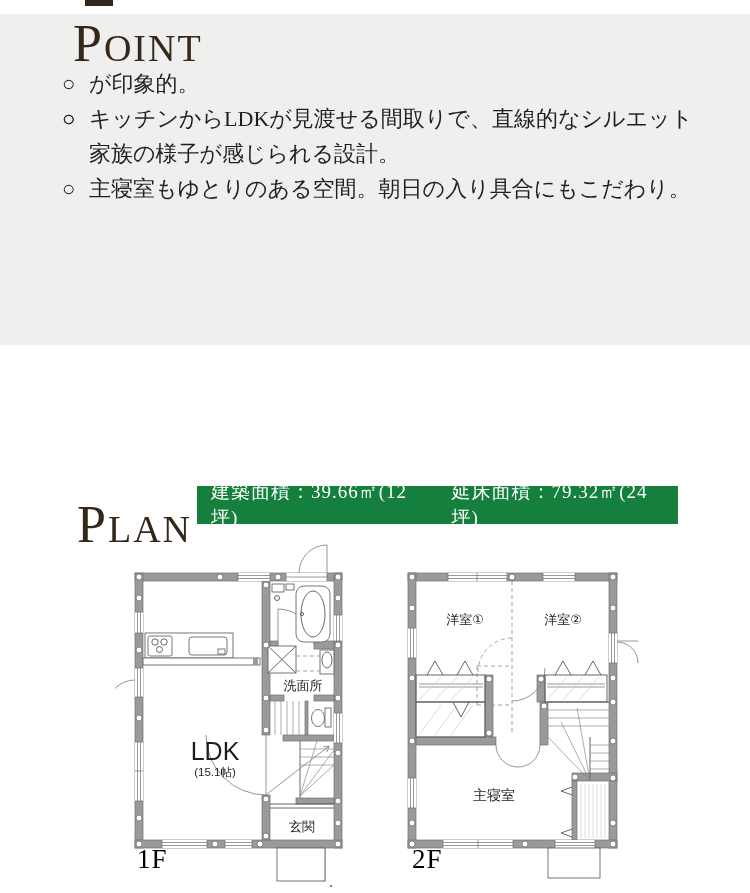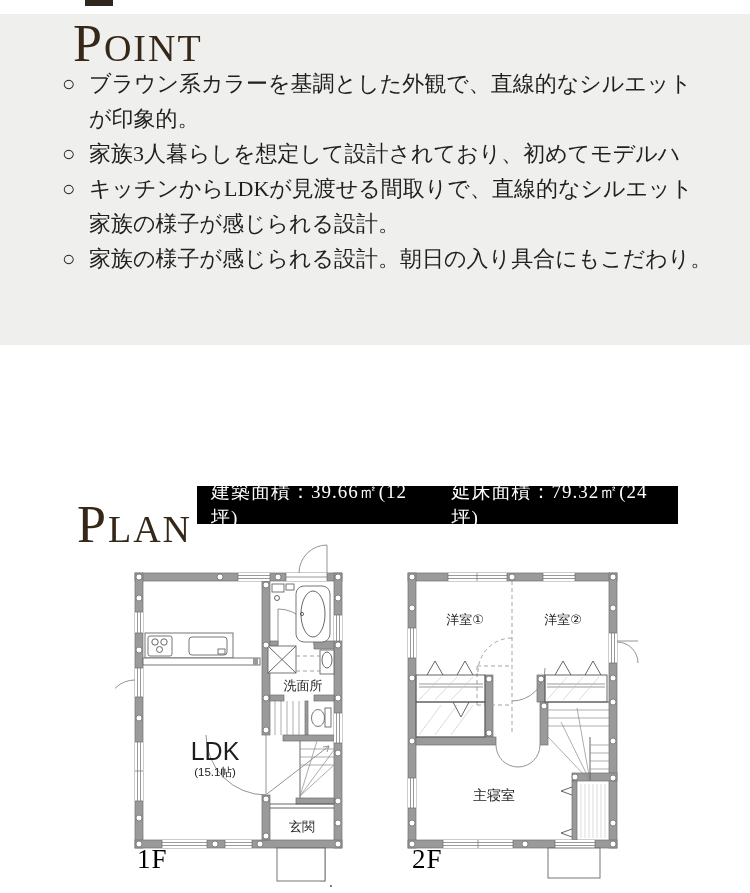--- a/index.html
+++ b/index.html
@@ -15,21 +15,21 @@
   .h-init{font-size:52px;}
   .h-rest{font-size:38px;}
   #point-heading{left:73px;top:18px;}
   #plan-heading{left:77px;top:488px;margin-top:11px;}
   
   .bullets{left:62px;top:66px;width:660px;color:#1f1f1f;font-size:22px;line-height:35px;}
   .bullet-item{position:relative;padding-left:27px;}
   .bullet-marker{position:absolute;left:0;top:0;}
   .bl{display:block;}
   
-  .banner{left:197px;top:486px;width:481px;height:38px;background:#000000;color:#ffffff;
+  .banner{left:197px;top:486px;width:481px;height:38px;background:#15803d;color:#ffffff;
           display:flex;align-items:center;justify-content:center;font-size:19px;letter-spacing:1px;}
   .banner span{margin:0 14px;}
   
   .floor-label{font-size:27px;color:#000000;letter-spacing:1px;}
   #floor1-label{left:137px;top:844px;}
   #floor2-label{left:412px;top:844px;}
   
   svg{position:absolute;}
   #plan1{left:115px;top:538px;}
   #plan2{left:395px;top:538px;}
@@ -53,35 +53,33 @@
 <div class="abs remnant"></div>
 <div class="abs point-section"></div>
 
 <div class="abs heading" id="point-heading">
   <span class="h-init">P</span><span class="h-rest">OINT</span>
 </div>
 
 <div class="abs bullets">
   <div class="bullet-item">
     <span class="bullet-marker">○</span>
-    <span class="bl">ブラウン系カラーを基調とした外観で、直線的なシルエット</span>
     <span class="bl">が印象的。</span>
   </div>
   <div class="bullet-item">
     <span class="bullet-marker">○</span>
-    <span class="bl">家族3人暮らしを想定して設計されており、初めてモデルハ</span>
   </div>
   <div class="bullet-item">
     <span class="bullet-marker">○</span>
     <span class="bl">キッチンからLDKが見渡せる間取りで、直線的なシルエット</span>
     <span class="bl">家族の様子が感じられる設計。</span>
   </div>
   <div class="bullet-item">
     <span class="bullet-marker">○</span>
-    <span class="bl">家族の様子が感じられる設計。朝日の入り具合にもこだわり。</span>
+    <span class="bl">主寝室もゆとりのある空間。朝日の入り具合にもこだわり。</span>
   </div>
 </div>
 
 <div class="abs heading" id="plan-heading">
   <span class="h-init">P</span><span class="h-rest">LAN</span>
 </div>
 
 <div class="abs banner">
   <span>建築面積：39.66㎡(12坪)</span>
   <span>延床面積：79.32㎡(24坪)</span>

